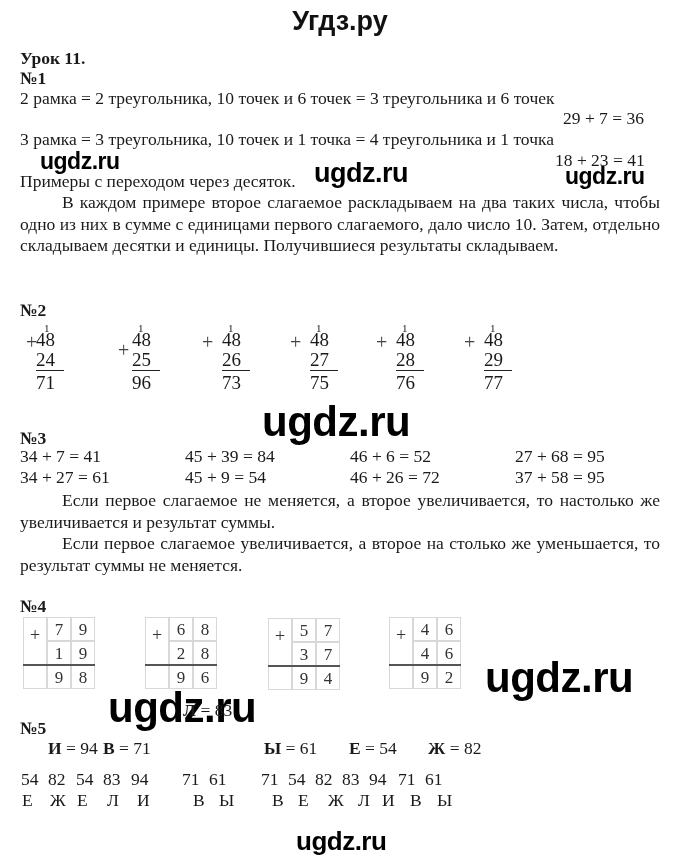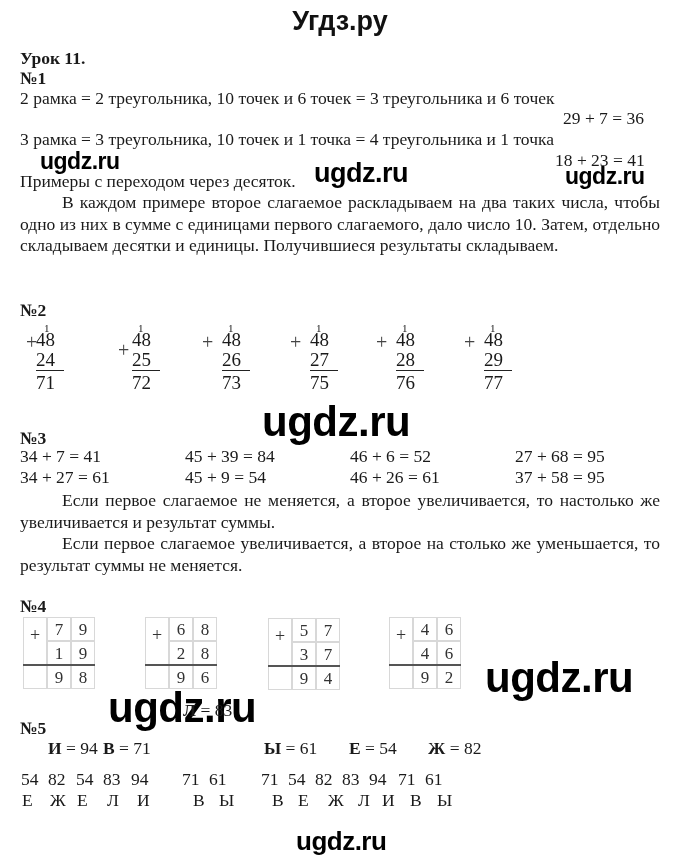--- a/index.html
+++ b/index.html
@@ -57,21 +57,21 @@
   <span class="plus" style="left:-4px; top:14px;">+</span>
   <span class="n n1">48</span>
   <span class="n n2">24</span>
   <span class="n n3">71</span>
 </div>
 <div class="col" style="left:126px; top:318px; height:80px;">
   <span class="carry">1</span>
   <span class="plus" style="left:-8px; top:22px;">+</span>
   <span class="n n1">48</span>
   <span class="n n2">25</span>
-  <span class="n n3">72</span>
+  <span class="n n3">96</span>
 </div>
 <div class="col" style="left:216px; top:318px; height:80px;">
   <span class="carry">1</span>
   <span class="plus" style="left:-14px; top:14px;">+</span>
   <span class="n n1">48</span>
   <span class="n n2">26</span>
   <span class="n n3">73</span>
 </div>
 <div class="col" style="left:304px; top:318px; height:80px;">
   <span class="carry">1</span>
@@ -97,21 +97,21 @@
 
 <div class="abs wm" style="left:262px; top:398px; font-size:42px;">ugdz.ru</div>
 
 <div class="abs txt bold" style="left:20px; top:428px;">№3</div>
 <div class="abs txt" style="left:20px; top:446px;">34 + 7 = 41</div>
 <div class="abs txt" style="left:185px; top:446px;">45 + 39 = 84</div>
 <div class="abs txt" style="left:350px; top:446px;text-align:center;">46 + 6 = 52</div>
 <div class="abs txt" style="left:515px; top:446px;">27 + 68 = 95</div>
 <div class="abs txt" style="left:20px; top:467px;">34 + 27 = 61</div>
 <div class="abs txt" style="left:185px; top:467px;">45 + 9 = 54</div>
-<div class="abs txt" style="left:350px; top:467px;">46 + 26 = 61</div>
+<div class="abs txt" style="left:350px; top:467px;">46 + 26 = 72</div>
 <div class="abs txt" style="left:515px; top:467px;">37 + 58 = 95</div>
 
 <div class="para" style="top:490px;"><span class="indent"></span><span>Если первое слагаемое не меняется, а второе увеличивается, то настолько же увеличивается и результат суммы.</span></div>
 <div class="para" style="top:533px;"><span class="indent"></span><span>Если первое слагаемое увеличивается, а второе на столько же уменьшается, то результат суммы не меняется.</span></div>
 
 <div class="abs txt bold" style="left:20px; top:596px;">№4</div>
 
 <div class="grid" style="left:23px; top:617px;">
   <div class="pluscell">+</div>
   <div class="cell" style="left:24px; top:0;">7</div>

